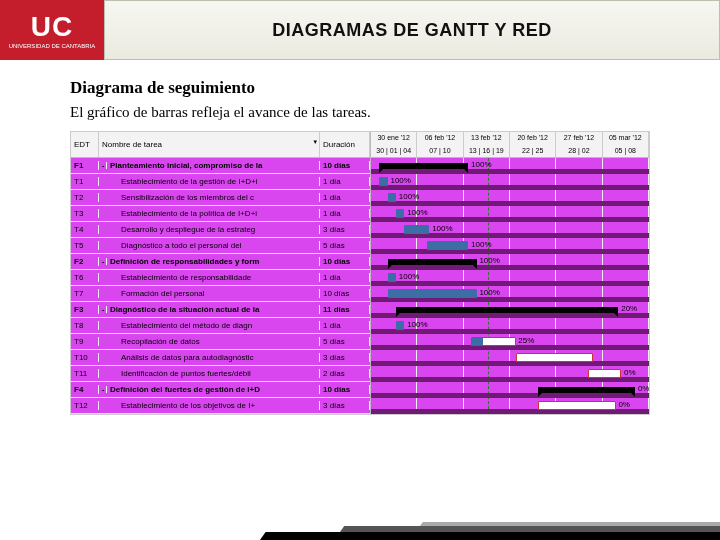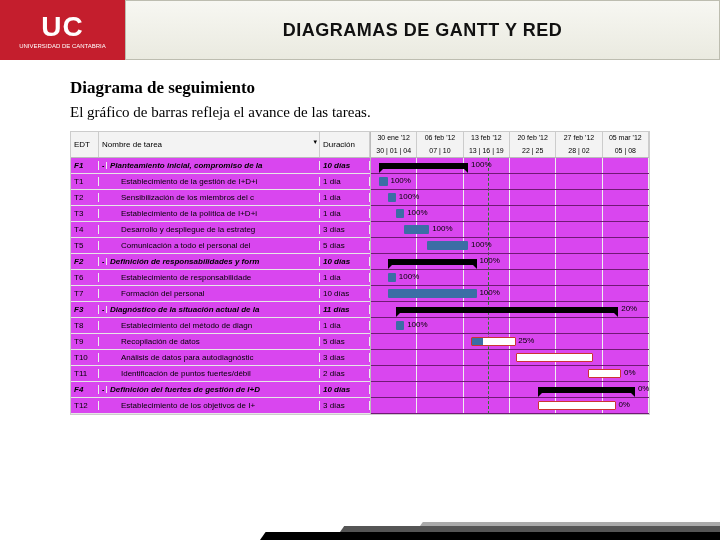--- a/index.html
+++ b/index.html
@@ -1,19 +1,19 @@
 <!DOCTYPE html>
 <html><head>
 <meta charset="utf-8">
 <style>
   * { box-sizing: border-box; margin: 0; padding: 0; }
   body { width: 720px; height: 540px; font-family: Arial, sans-serif; background: #fff; position: relative; overflow: hidden; }
   
   .header { display: flex; align-items: stretch; height: 60px; }
-  .logo { width: 125px; background: #c41e2d; display: flex; flex-direction: column; align-items: center; justify-content: center; color: #fff; }
+  .logo { width: 104px; background: #c41e2d; display: flex; flex-direction: column; align-items: center; justify-content: center; color: #fff; }
   .logo-main { font-size: 28px; font-weight: bold; letter-spacing: 1px; }
   .logo-sub { font-size: 6px; text-align: center; line-height: 1.1; }
   .title-bar { flex: 1; background: linear-gradient(#f7f7f2, #eaeae0); border: 1px solid #bdbdb0; display: flex; align-items: center; justify-content: center; }
   .title-bar h1 { font-size: 18px; font-weight: bold; font-variant: small-caps; letter-spacing: 0.5px; color: #111; }
   
   .content { padding: 18px 70px 0 70px; }
   .subtitle { font-family: "Times New Roman", serif; font-size: 17px; font-weight: bold; margin-bottom: 6px; }
   .desc { font-family: "Times New Roman", serif; font-size: 15px; margin-bottom: 10px; }
   
   .gantt-wrap { border: 1px solid #ccc; font-size: 8px; background: #d946ef; display: flex; }
@@ -22,37 +22,37 @@
   
   .lh { display: flex; background: #f3f3f3; border-bottom: 1px solid #bbb; height: 26px; }
   .lh .c { border-right: 1px solid #ccc; padding: 2px 3px; font-size: 8px; display: flex; align-items: center; }
   .c-edt { width: 28px; }
   .c-name { flex: 1; position: relative; }
   .c-dur { width: 50px; }
   .dd { position: absolute; right: 2px; top: 6px; font-size: 7px; }
   
   .row { display: flex; height: 16px; border-bottom: 1px solid #e6e6e6; align-items: center; }
   .row .c { border-right: 1px solid #eee; padding: 0 3px; font-size: 8px; white-space: nowrap; overflow: hidden; }
-  .row.bold .c { font-weight: bold; font-style: italic; }
+  .row.bold .c { font-weight: bold; }
   .row .c-edt { width: 28px; }
   .row .c-pm { width: 8px; text-align: center; font-size: 7px; }
   .row .c-name { flex: 1; }
   .row.sub .c-name { padding-left: 14px; }
   .row .c-dur { width: 50px; text-align: left; }
   
   .rh { height: 26px; border-bottom: 1px solid #bbb; background: #f3f3f3; display: flex; flex-direction: column; }
   .rh-row { flex: 1; display: flex; }
   .rh-row .wc { flex: 1; border-right: 1px solid #ccc; font-size: 7px; text-align: center; line-height: 12px; }
   
   .gantt-body { position: relative; }
   .glines { position: absolute; inset: 0; display: flex; pointer-events: none; }
   .glines .gl { flex: 1; border-right: 1px solid #eee; }
   .today-line { position: absolute; top: 0; bottom: 0; width: 0; border-left: 1px dashed #2a7a2a; left: 42%; }
   
-  .grow { height: 16px; position: relative; border-bottom: 1px solid #701a75; }
+  .grow { height: 16px; position: relative; border-bottom: 5px solid #701a75; }
   .sumbar { position: absolute; height: 6px; top: 5px; background: #000; }
   .sumbar::before, .sumbar::after { content:''; position:absolute; top:6px; width:0; height:0; border-top:4px solid #000; }
   .sumbar::before { left:0; border-right:4px solid transparent; }
   .sumbar::after { right:0; border-left:4px solid transparent; }
   .bar { position: absolute; height: 9px; top: 3px; border-radius: 1px; }
   .bar.done { background: #3b6ea5; }
   .bar.plan { background: #fff; border: 1px solid #c33; }
   .bar-inner { position:absolute; left:0; top:0; bottom:0; background:#3b6ea5; }
   .pct { position: absolute; font-size: 8px; top: 2px; white-space: nowrap; }
   
@@ -115,21 +115,21 @@
           </div>
           <div class="row sub">
             <div class="c c-edt">T4</div>
             <div class="c c-pm"></div>
             <div class="c c-name">Desarrollo y despliegue de la estrateg</div>
             <div class="c c-dur">3 días</div>
           </div>
           <div class="row sub">
             <div class="c c-edt">T5</div>
             <div class="c c-pm"></div>
-            <div class="c c-name">Comunicación a todo el personal del</div>
+            <div class="c c-name">Diagnóstico a todo el personal del</div>
             <div class="c c-dur">5 días</div>
           </div>
           <div class="row bold">
             <div class="c c-edt">F2</div>
             <div class="c c-pm">-</div>
             <div class="c c-name">Definición de responsabilidades y form</div>
             <div class="c c-dur">10 días</div>
           </div>
           <div class="row sub">
             <div class="c c-edt">T6</div>

